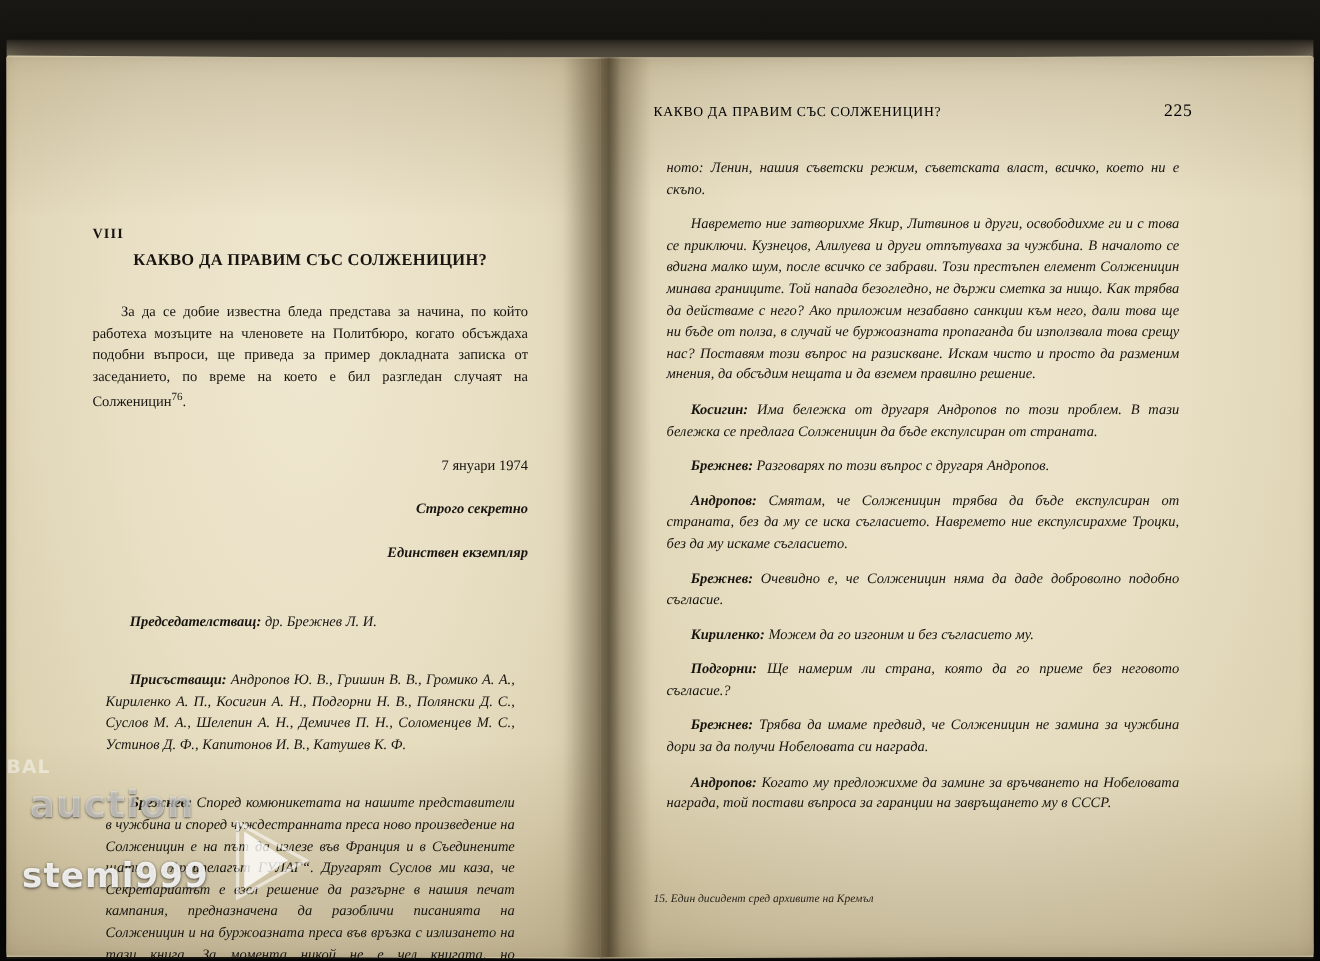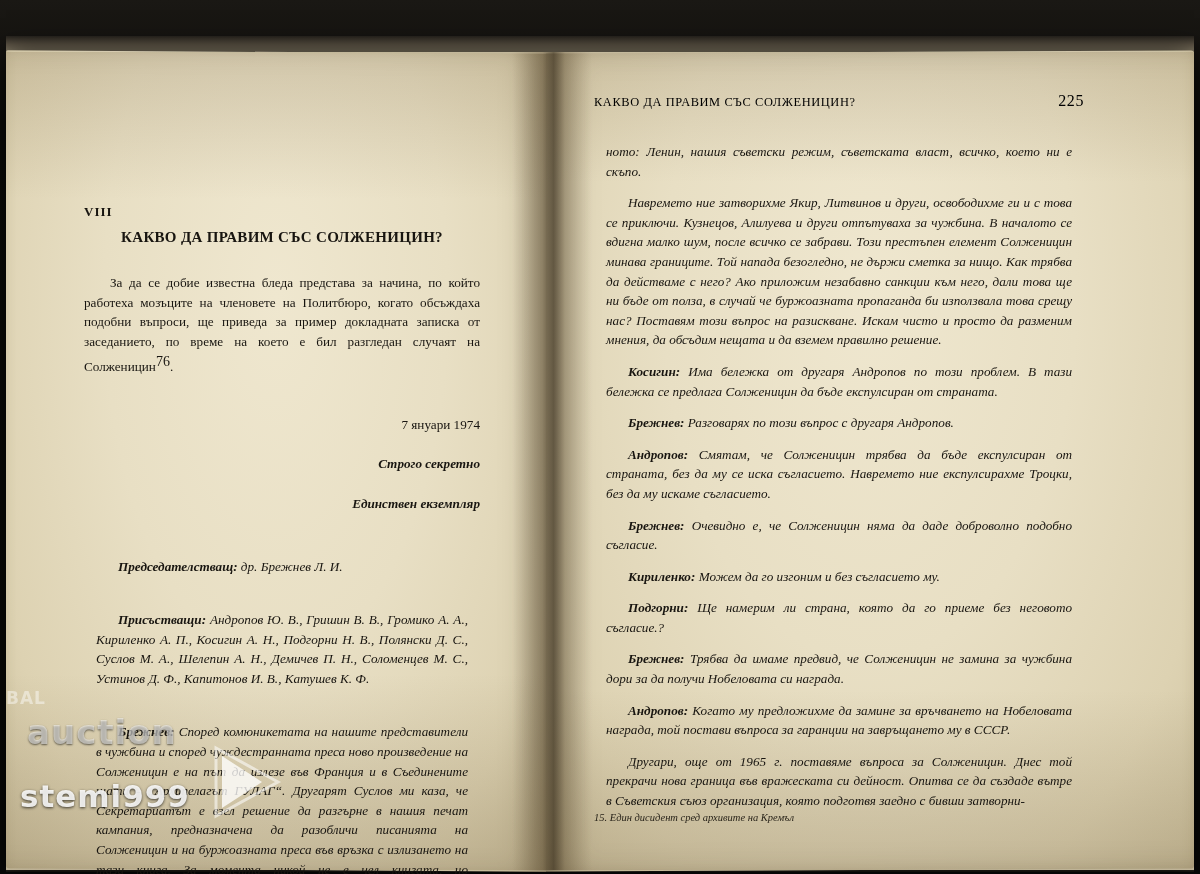--- a/index.html
+++ b/index.html
@@ -137,21 +137,21 @@
     font-weight: bold;
     font-size: 15px;
     letter-spacing: 0.3px;
     margin-bottom: 26px;
   }
   .p {
     margin: 0 0 0 0;
     text-indent: 26px;
   }
   .p.noind { text-indent: 0; }
-  .sup { font-size: 14px; vertical-align: super; }
+  .sup { font-size: 10px; vertical-align: super; }
   .right-align {
     text-align: right;
     font-style: italic;
     text-indent: 0;
     margin-top: 20px;
   }
   .right-align.bold { font-weight: bold; }
   .right-align.plain { font-style: normal; }
   .speaker {
     font-weight: bold;
@@ -296,21 +296,20 @@
 
       <p class="dialog"><span class="speaker">Косигин:</span> <span>Има бележка от другаря Андропов по този проблем. В тази бележка се предлага Солженицин да бъде експулсиран от страната.</span></p>
       <p class="dialog"><span class="speaker">Брежнев:</span> <span>Разговарях по този въпрос с другаря Андропов.</span></p>
       <p class="dialog"><span class="speaker">Андропов:</span> <span>Смятам, че Солженицин трябва да бъде експулсиран от страната, без да му се иска съгласието. Навремето ние експулсирахме Троцки, без да му искаме съгласието.</span></p>
       <p class="dialog"><span class="speaker">Брежнев:</span> <span>Очевидно е, че Солженицин няма да даде доброволно подобно съгласие.</span></p>
       <p class="dialog"><span class="speaker">Кириленко:</span> <span>Можем да го изгоним и без съгласието му.</span></p>
       <p class="dialog"><span class="speaker">Подгорни:</span> <span>Ще намерим ли страна, която да го приеме без неговото съгласие.?</span></p>
       <p class="dialog"><span class="speaker">Брежнев:</span> <span>Трябва да имаме предвид, че Солженицин не замина за чужбина дори за да получи Нобеловата си награда.</span></p>
       <p class="dialog"><span class="speaker">Андропов:</span> <span>Когато му предложихме да замине за връчването на Нобеловата награда, той постави въпроса за гаранции на завръщането му в СССР.</span></p>
 
-      <p class="dialog">Другари, още от 1965 г. поставяме въпроса за Солженицин. Днес той прекрачи нова граница във вражеската си дейност. Опитва се да създаде вътре в Съветския съюз организация, която подготвя заедно с бивши затворни-</p>
     </div>
 
     <div class="footer-note">15. Един дисидент сред архивите на Кремъл</div>
   </div>
 
   <div class="wm">
     <div class="wm-line0">BAL</div>
     <div class="wm-line1">auction</div>
     <div class="wm-line2">stemi999</div>
     <div class="wm-play"></div>

